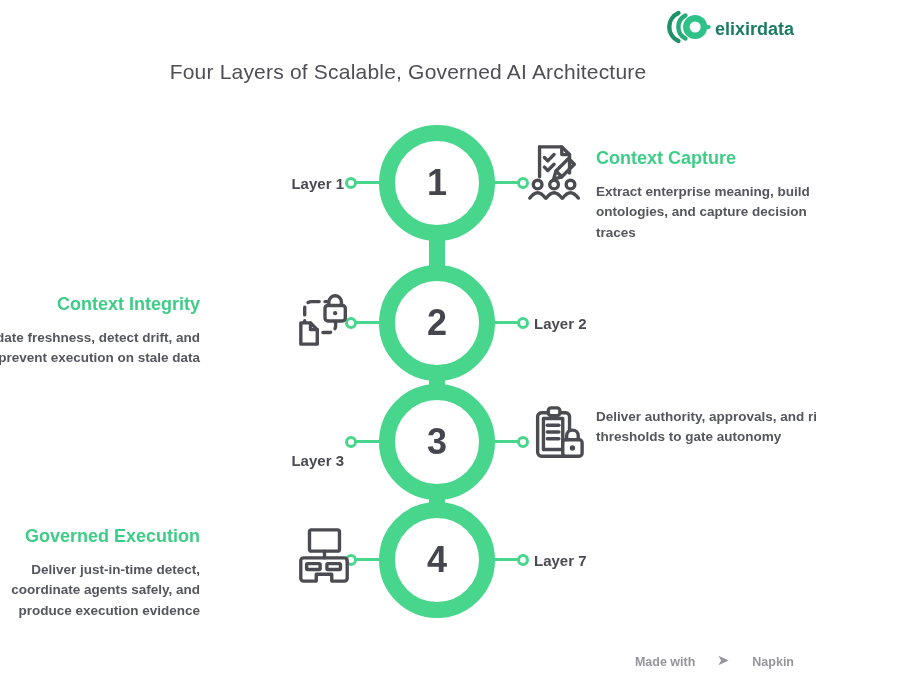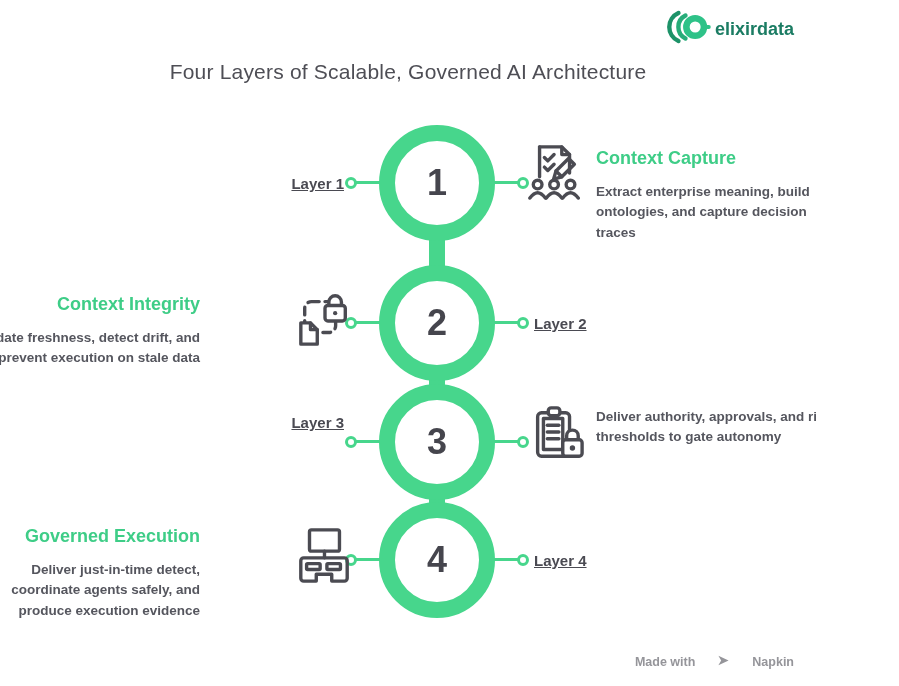--- a/index.html
+++ b/index.html
@@ -38,24 +38,24 @@
   .dot{position:absolute;width:6px;height:6px;border:3px solid var(--green);border-radius:50%;background:#fff;z-index:1;}
   .hl-l1{left:356px;top:181px;width:42px}.hl-r1{left:477px;top:181px;width:42px}
   .dot-l1{left:345px;top:177px}.dot-r1{left:517px;top:177px}
   .hl-l2{left:356px;top:321px;width:42px}.hl-r2{left:477px;top:321px;width:42px}
   .dot-l2{left:345px;top:317px}.dot-r2{left:517px;top:317px}
   .hl-l3{left:356px;top:440px;width:42px}.hl-r3{left:477px;top:440px;width:42px}
   .dot-l3{left:345px;top:436px}.dot-r3{left:517px;top:436px}
   .hl-l4{left:356px;top:558px;width:42px}.hl-r4{left:477px;top:558px;width:42px}
   .dot-l4{left:345px;top:554px}.dot-r4{left:517px;top:554px}
   
-  .layer-label{position:absolute;font-size:15px;font-weight:bold;color:#4a4a52;text-decoration:underline;}
+  .layer-label{position:absolute;font-size:15px;font-weight:bold;color:#4a4a52;}
   .ll1{left:224px;top:175px;width:120px;text-align:right;}
   .ll2{left:534px;top:315px;}
-  .ll3{left:224px;top:414px;width:120px;text-align:right;}
+  .ll3{left:224px;top:452px;width:120px;text-align:right;}
   .ll4{left:534px;top:552px;}
   
   .icon{position:absolute;width:58px;height:58px;color:#4b4b52;z-index:1;}
   .icon svg{width:100%;height:100%;display:block;}
   .ic1{left:527px;top:142px}.ic2{left:296px;top:290px}.ic3{left:527px;top:404px}.ic4{left:295px;top:525px}
   
   .content{position:absolute;}
   .content .heading{margin:0 0 13px;font-size:18px;font-weight:bold;color:var(--green-text);}
   .content .desc{margin:0;font-size:13.5px;font-weight:bold;color:var(--desc);line-height:1.5;}
   .ct1{left:596px;top:148px;text-align:left}.ct1 .desc{width:248px}
@@ -110,21 +110,21 @@
   <div class="dot dot-l3"></div>
   <div class="dot dot-r3"></div>
   <div class="hline hl-l4"></div>
   <div class="hline hl-r4"></div>
   <div class="dot dot-l4"></div>
   <div class="dot dot-r4"></div>
 
   <div class="layer-label ll1">Layer 1</div>
   <div class="layer-label ll2">Layer 2</div>
   <div class="layer-label ll3">Layer 3</div>
-  <div class="layer-label ll4">Layer 4</div>
+  <div class="layer-label ll4">Layer 7</div>
 
   <div class="icon ic1">
     <svg viewBox="0 0 60 60" fill="none" stroke="currentColor" stroke-width="3.5" stroke-linecap="round" stroke-linejoin="round">
       <path d="M13 5 H36 L44 13 V32"></path>
       <path d="M13 5 V36"></path>
       <path d="M36 5 V13 H44"></path>
       <path d="M18 16 l3.5 3.5 L28 13"></path>
       <path d="M18 26 l3.5 3.5 L28 23"></path>
       <path d="M30 30 L43 17 L49 23 L36 36 Z"></path>
       <path d="M30 30 l-2.5 8.5 L36 36"></path>

